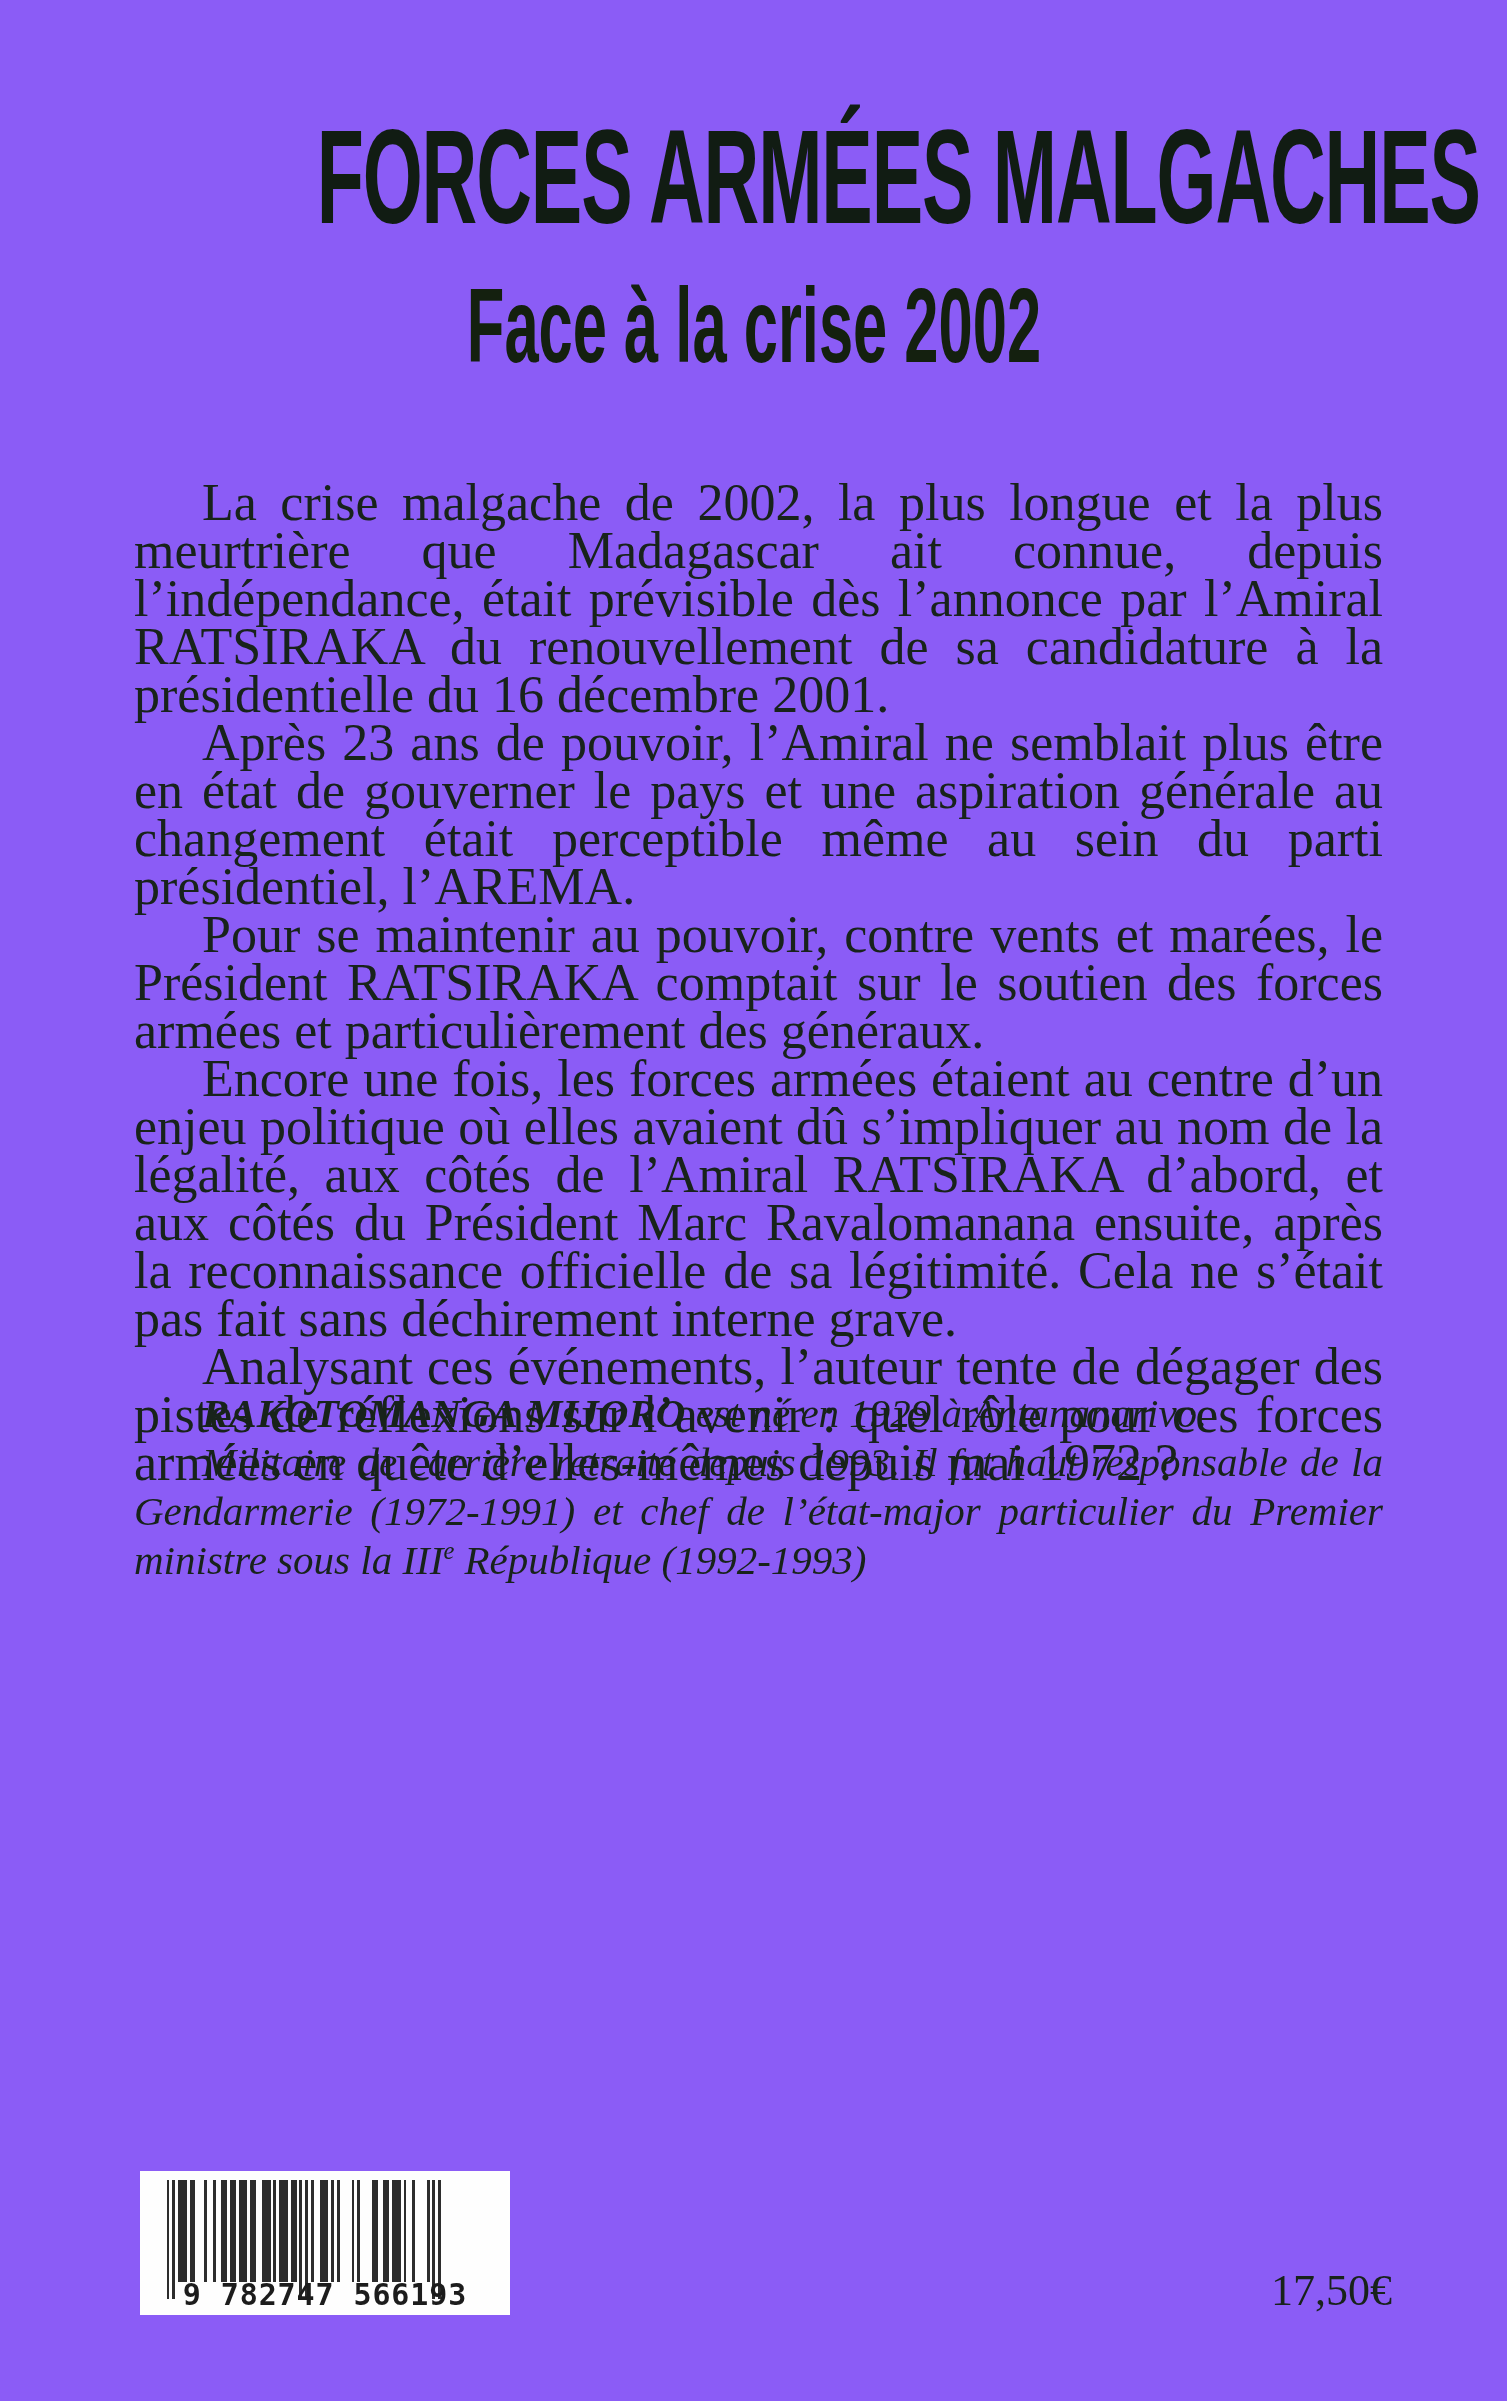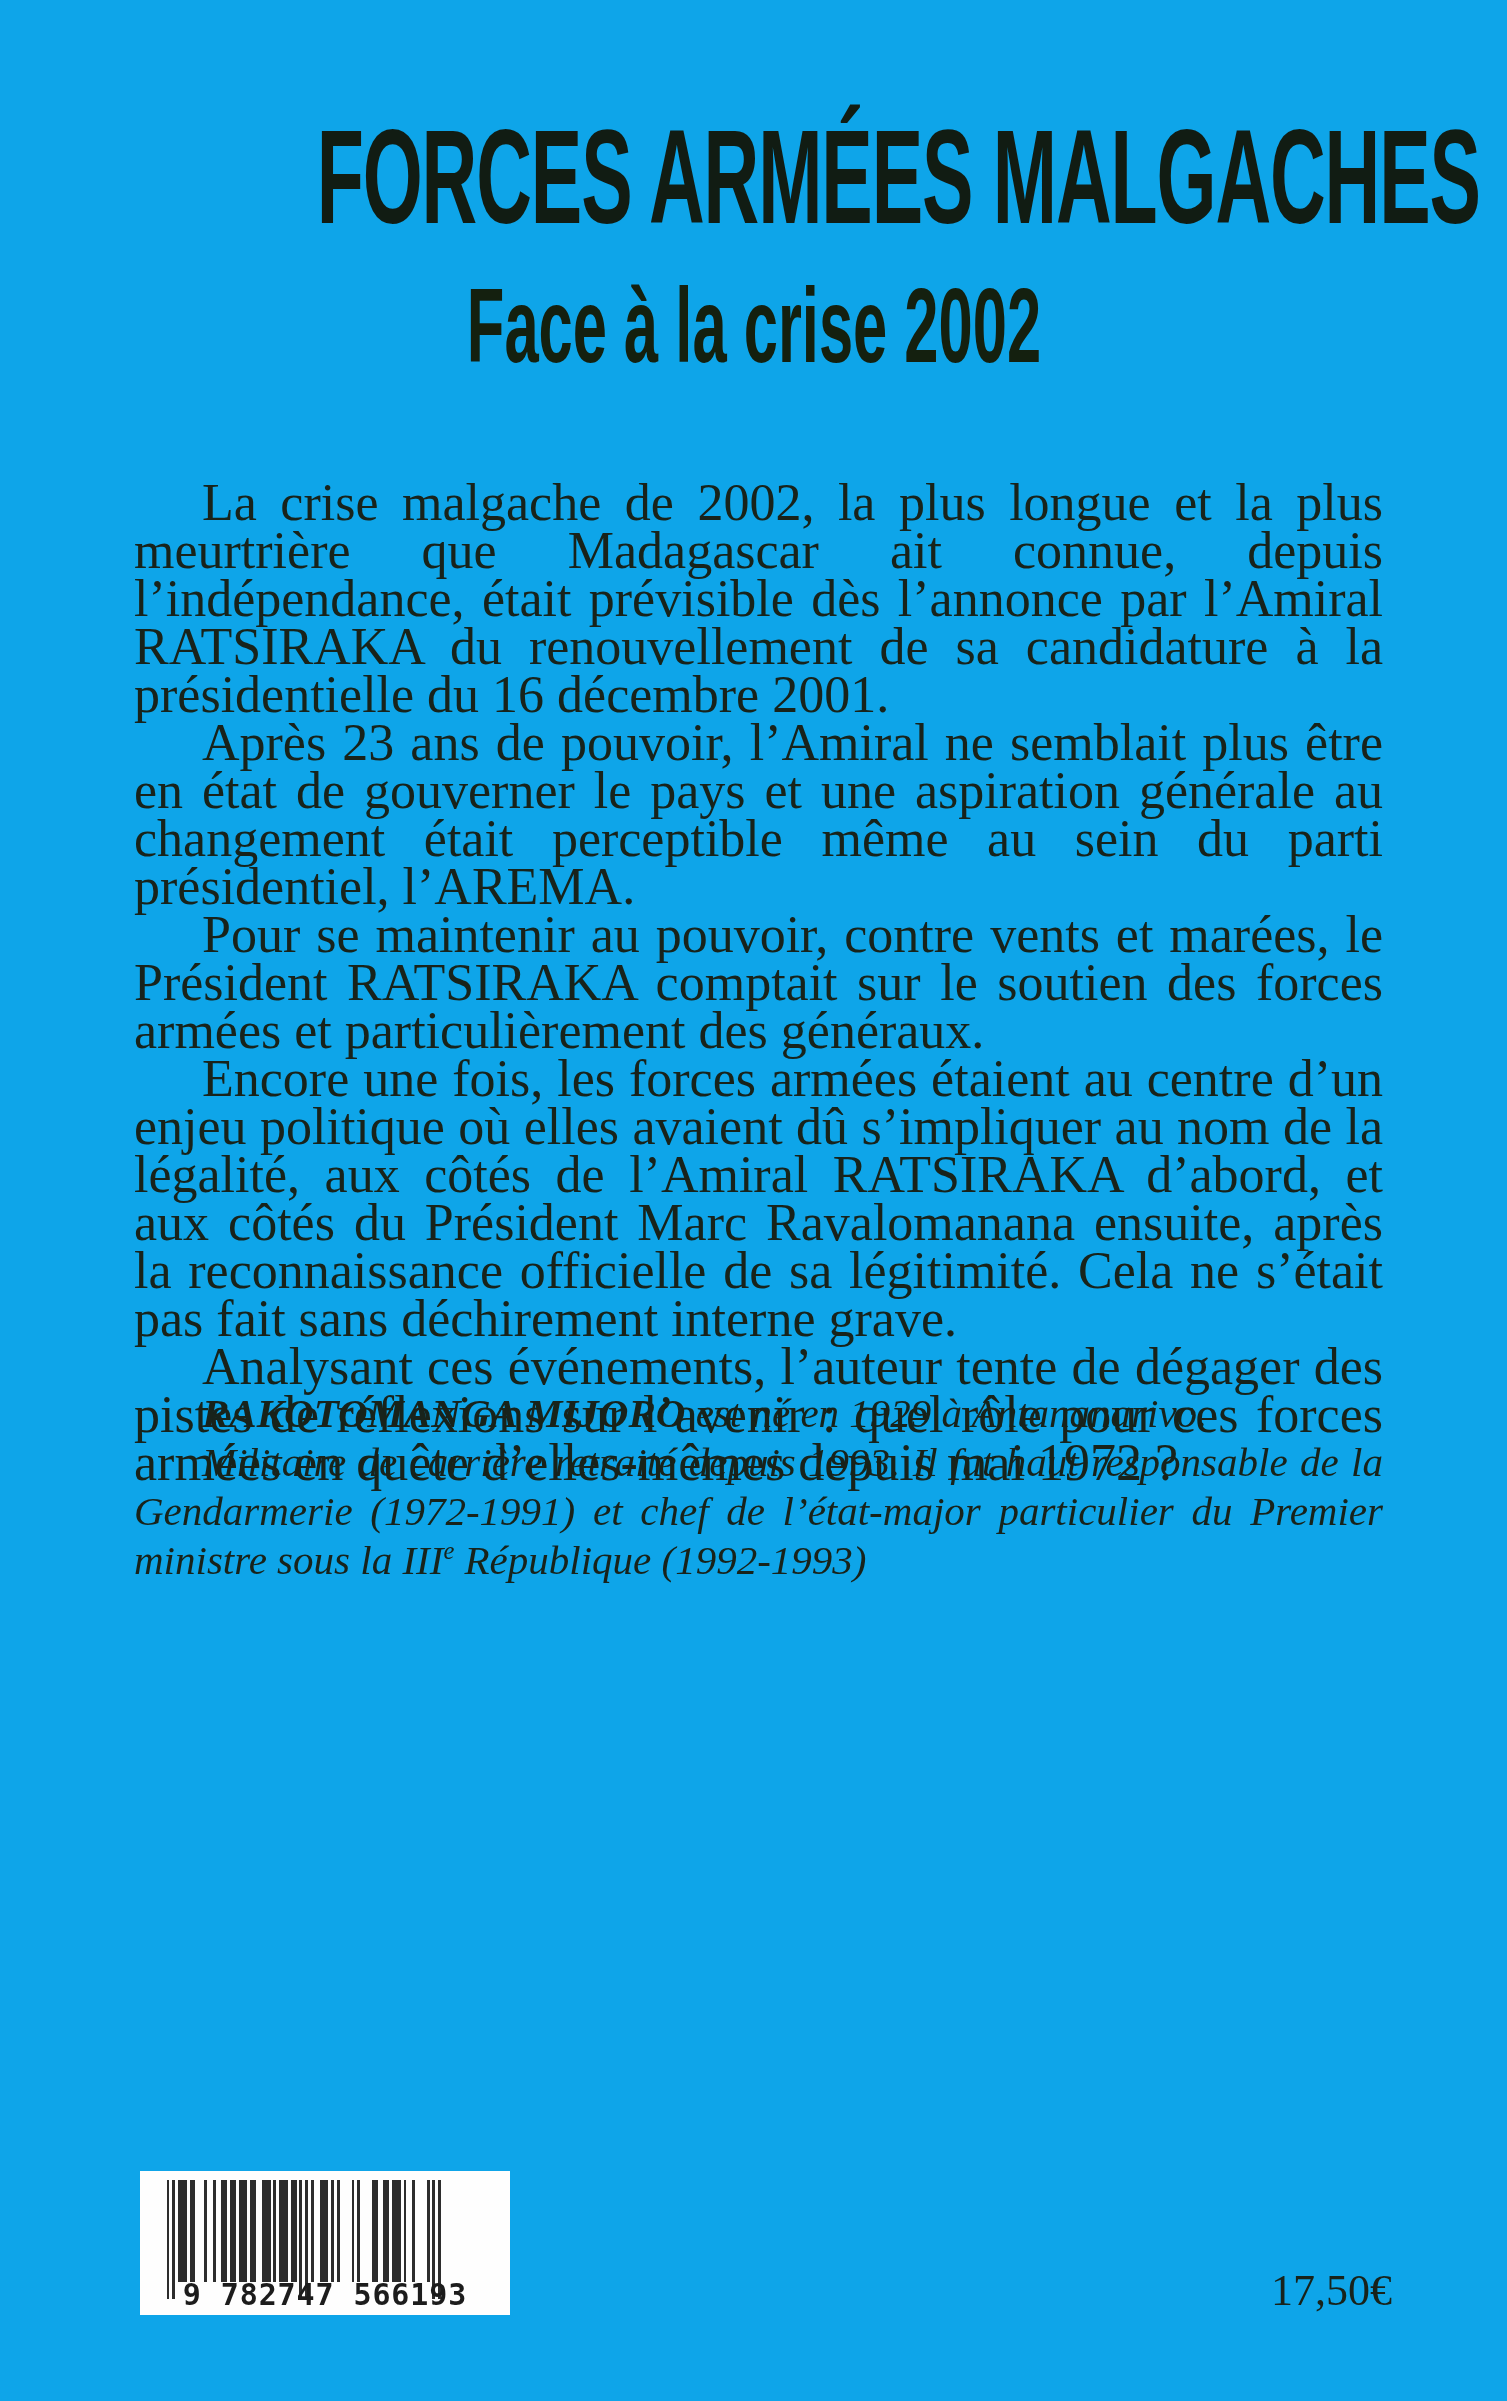--- a/index.html
+++ b/index.html
@@ -1,20 +1,20 @@
 <!DOCTYPE html>
 <html style="font-size:15px"><head>
 <meta charset="utf-8">
 <style>
   html,body { margin:0; padding:0; background:#8a9a90; }
   .page {
     position:relative;
     width:1508px; height:2402px;
     margin:0 auto;
-    background:#0ea5e9;
+    background:#8b5cf6;
     font-family:"Liberation Serif", serif;
     color:#1a241d;
     overflow:hidden;
   }
 
   
   .title {
     position:absolute; top:111px; left:0; width:100%;
     text-align:center; white-space:nowrap;
     font-family:"Liberation Sans", sans-serif;

